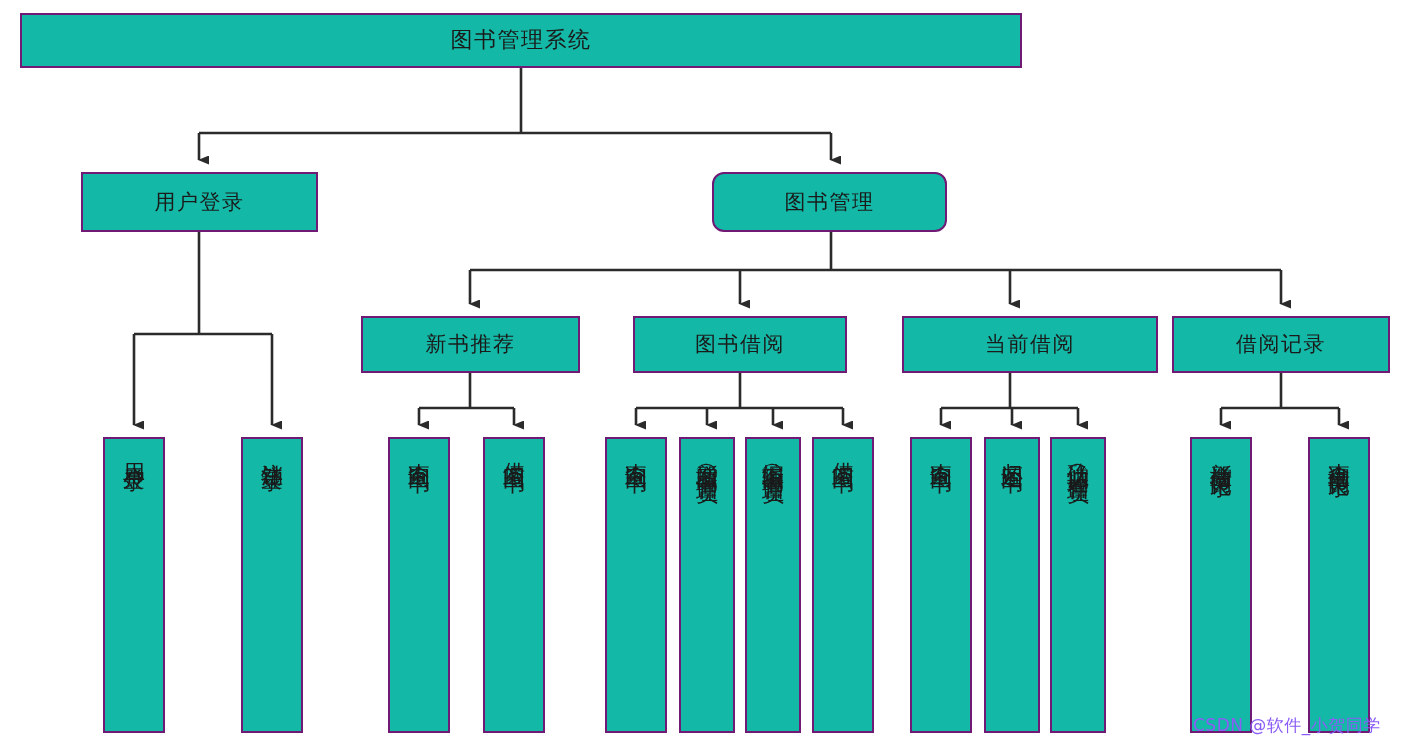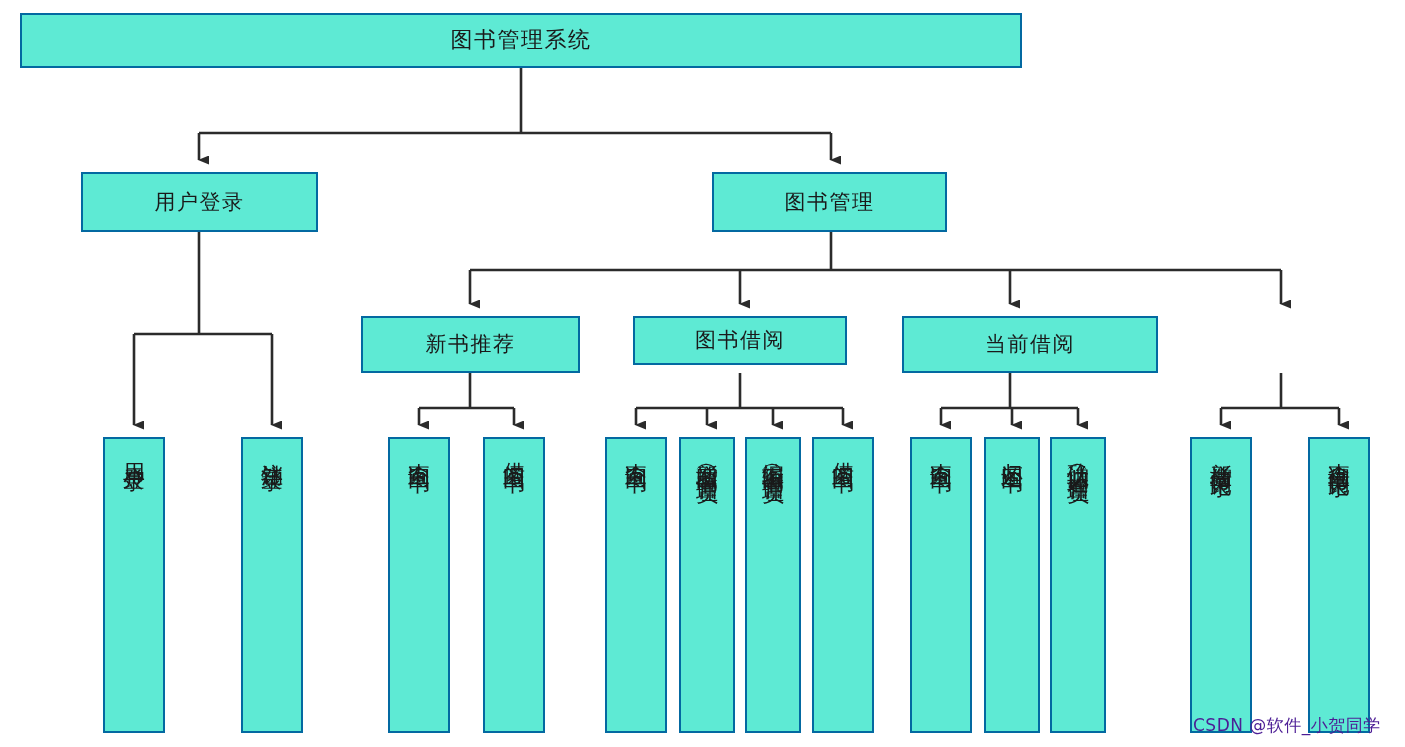--- a/index.html
+++ b/index.html
@@ -24,22 +24,22 @@
     position: absolute;
     left: 0;
     top: 0;
     width: 1405px;
     height: 747px;
     pointer-events: none;
   }
   .node {
     position: absolute;
     box-sizing: border-box;
-    border: 2px solid #0369a1;
-    background: #5eead4;
+    border: 2px solid #701a75;
+    background: #14b8a6;
     display: flex;
     align-items: center;
     justify-content: center;
     color: #1a1a1a;
   }
   .node-label {
     display: block;
     text-align: center;
     line-height: 1.28;
     letter-spacing: 1px;
@@ -63,21 +63,21 @@
     height: auto;
   }
   .node.root .node-label {
     font-size: 22px;
   }
   .watermark {
     position: absolute;
     left: 1193px;
     top: 714px;
     font-size: 17px;
-    color: #4c1d95;
+    color: #8b5cf6;
     letter-spacing: 0.5px;
     white-space: nowrap;
     font-family: "DejaVu Sans", "Liberation Sans", sans-serif;
   }
 </style>
 </head>
 <body>
 
 <div id="diagram-root">
 
@@ -131,33 +131,36 @@
     </g>
   </svg>
 
   <div class="node horizontal root" style="left:20px; top:13px; width:1002px; height:55px;">
     <span class="node-label">图书管理系统</span>
   </div>
 
   <div class="node horizontal" style="left:81px; top:172px; width:237px; height:60px;">
     <span class="node-label">用户登录</span>
   </div>
-  <div class="node horizontal" style="left:712px; top:172px; width:235px; height:60px;">
+  <div class="node horizontal" style="left:712px; top:172px; width:235px; height:60px;border-radius:12px;">
     <span class="node-label">图书管理</span>
   </div>
 
   <div class="node horizontal" style="left:361px; top:316px; width:219px; height:57px;justify-content:center;">
     <span class="node-label">新书推荐</span>
   </div>
-  <div class="node horizontal" style="left:633px; top:316px; width:214px; height:49px;">
+  <div class="node horizontal" style="left:633px; top:316px; width:214px; height:57px;">
     <span class="node-label">图书借阅</span>
   </div>
   <div class="node horizontal" style="left:902px; top:316px; width:256px; height:57px;">
     <span class="node-label">当前借阅</span>
   </div>
+  <div class="node horizontal" style="left:1172px; top:316px; width:218px; height:57px;">
+    <span class="node-label">借阅记录</span>
+  </div>
 
   <div class="node vertical" style="left:103px; top:437px; width:62px; height:296px;">
     <span class="node-label">用户登录</span>
   </div>
   <div class="node vertical" style="left:241px; top:437px; width:62px; height:296px;">
     <span class="node-label">注销登录</span>
   </div>
 
   <div class="node vertical" style="left:388px; top:437px; width:62px; height:296px;">
     <span class="node-label">查询图书</span>

